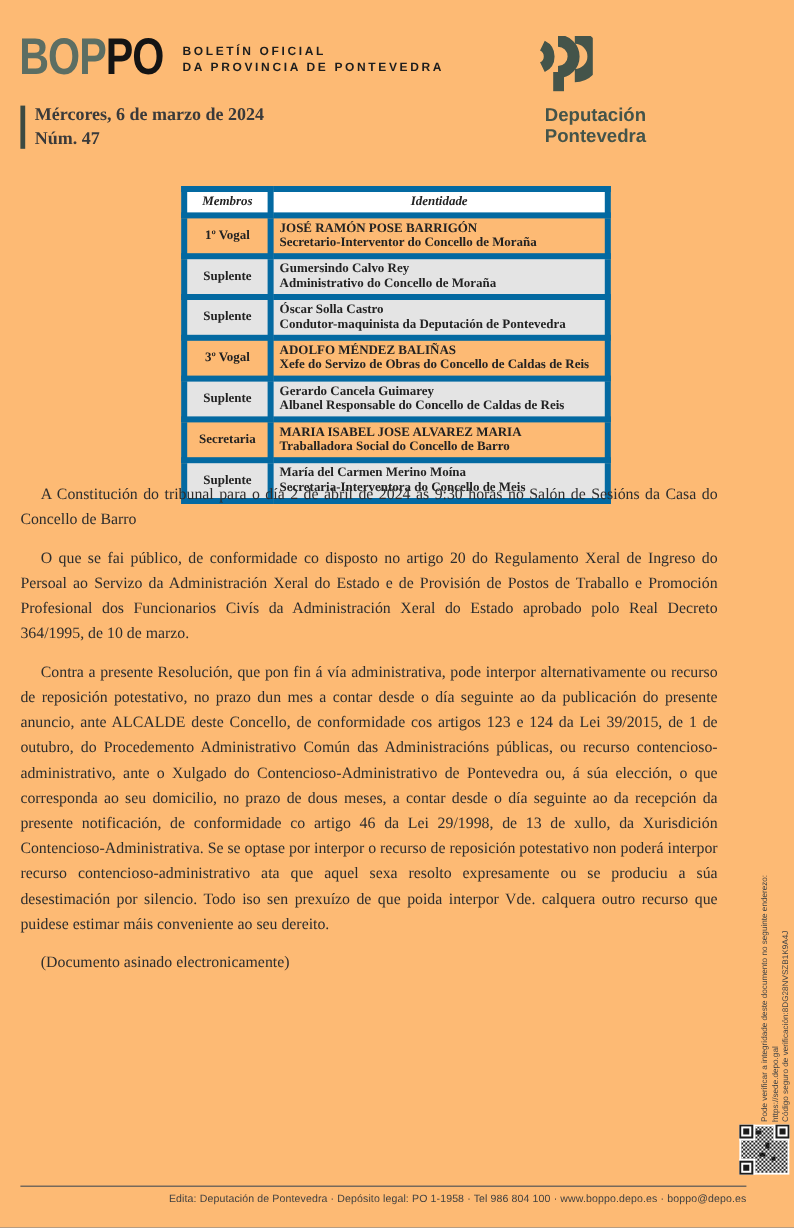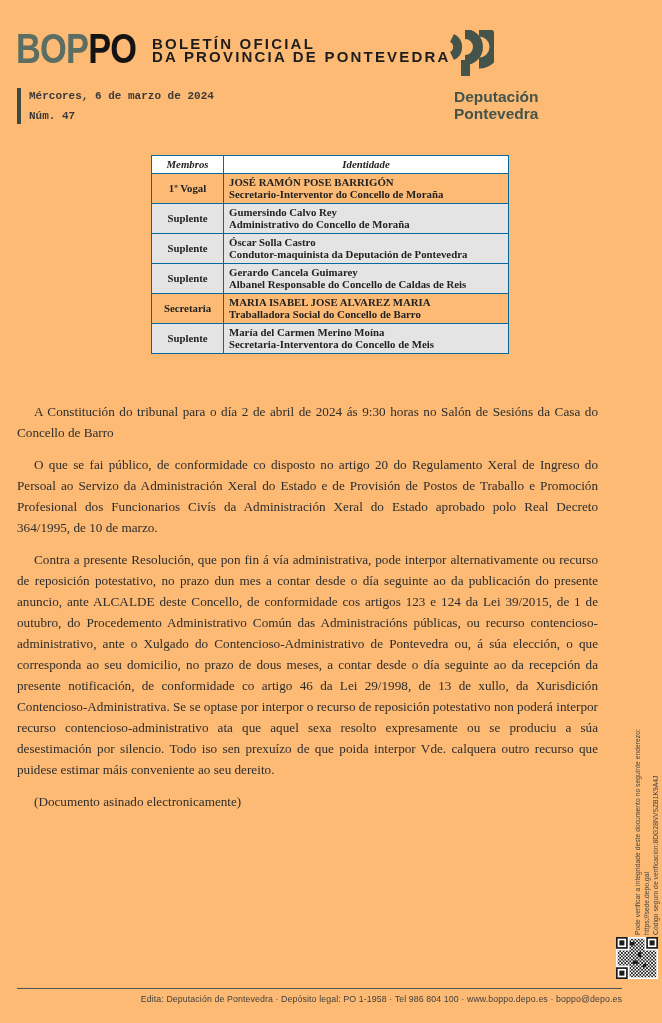--- a/index.html
+++ b/index.html
@@ -15,46 +15,46 @@
     position:absolute; left:16px; top:24px;
     font-family:"Liberation Sans","DejaVu Sans",sans-serif;
     font-weight:bold; font-size:43px; letter-spacing:-1px;
     transform:scaleX(0.80); transform-origin:left top; white-space:nowrap;
   }
   .boppo .bop { color:#5c6e63; }
   .boppo .po  { color:#141414; }
   .subtitle {
     position:absolute; left:152px; top:37px;
     font-family:"Liberation Sans","DejaVu Sans",sans-serif;
-    font-weight:bold; font-size:15px; letter-spacing:2.2px;
+    font-weight:bold; font-size:10px; letter-spacing:2.2px;
     color:#1d1d1d; line-height:13px; white-space:nowrap;
   }
   .depo { position:absolute; left:446px; top:30px; display:flex; align-items:flex-start;flex-direction:column; }
   .depo svg { display:block; }
   .depo-word {
     margin-left:8px; margin-top:8px;
     font-family:"Liberation Sans","DejaVu Sans",sans-serif;
     font-weight:bold; font-size:15.5px; line-height:17px; color:#44544a;
   }
   .dateblock { position:absolute; left:17px; top:86px; }
   .datebar { position:absolute; left:0; top:2px; width:4px; height:36px; background:#3c4a42; }
   .dateline, .numline {
     margin-left:12px;
-    font-family:Liberation Mono, monospace;
-    font-weight:bold; font-size:11px; color:#3a3a3a; line-height:20px;
+    font-family:Liberation Serif, serif;
+    font-weight:bold; font-size:15px; color:#3a3a3a; line-height:20px;
   }
 
   
   table.members {
     position:absolute; left:151px; top:155px; width:358px;
     border-collapse:collapse; table-layout:fixed;
     font-size:10.8px; font-weight:bold; color:#222; line-height:12.5px;
   }
   table.members col.c1 { width:72px; }
-  table.members th, table.members td { border:1px solid #0369a1; padding:2px 5px; }
+  table.members th, table.members td { border:5px solid #0369a1; padding:2px 5px; }
   table.members th { font-style:italic; text-align:center; height:16px; background:#fff; }
   table.members td.member { text-align:center; vertical-align:middle; }
   table.members td.ident  { text-align:left; vertical-align:middle; }
   table.members tr.data { height:27px; }
   table.members tr.shaded td { background:#e4e4e4; }
   .ident .nm, .ident .rl { display:block; }
 
   
   .bodytext { position:absolute; left:17px; top:401px; width:581px; }
   .bodytext p {
@@ -142,20 +142,27 @@
       <td class="ident">
         <span class="nm">Gumersindo Calvo Rey</span>
         <span class="rl">Administrativo do Concello de Moraña</span>
       </td>
     </tr>
     <tr class="data shaded">
       <td class="member">Suplente</td>
       <td class="ident">
         <span class="nm">Óscar Solla Castro</span>
         <span class="rl">Condutor-maquinista da Deputación de Pontevedra</span>
+      </td>
+    </tr>
+    <tr class="data">
+      <td class="member">3º Vogal</td>
+      <td class="ident">
+        <span class="nm">ADOLFO MÉNDEZ BALIÑAS</span>
+        <span class="rl">Xefe do Servizo de Obras do Concello de Caldas de Reis</span>
       </td>
     </tr>
     <tr class="data shaded">
       <td class="member">Suplente</td>
       <td class="ident">
         <span class="nm">Gerardo Cancela Guimarey</span>
         <span class="rl">Albanel Responsable do Concello de Caldas de Reis</span>
       </td>
     </tr>
     <tr class="data">

